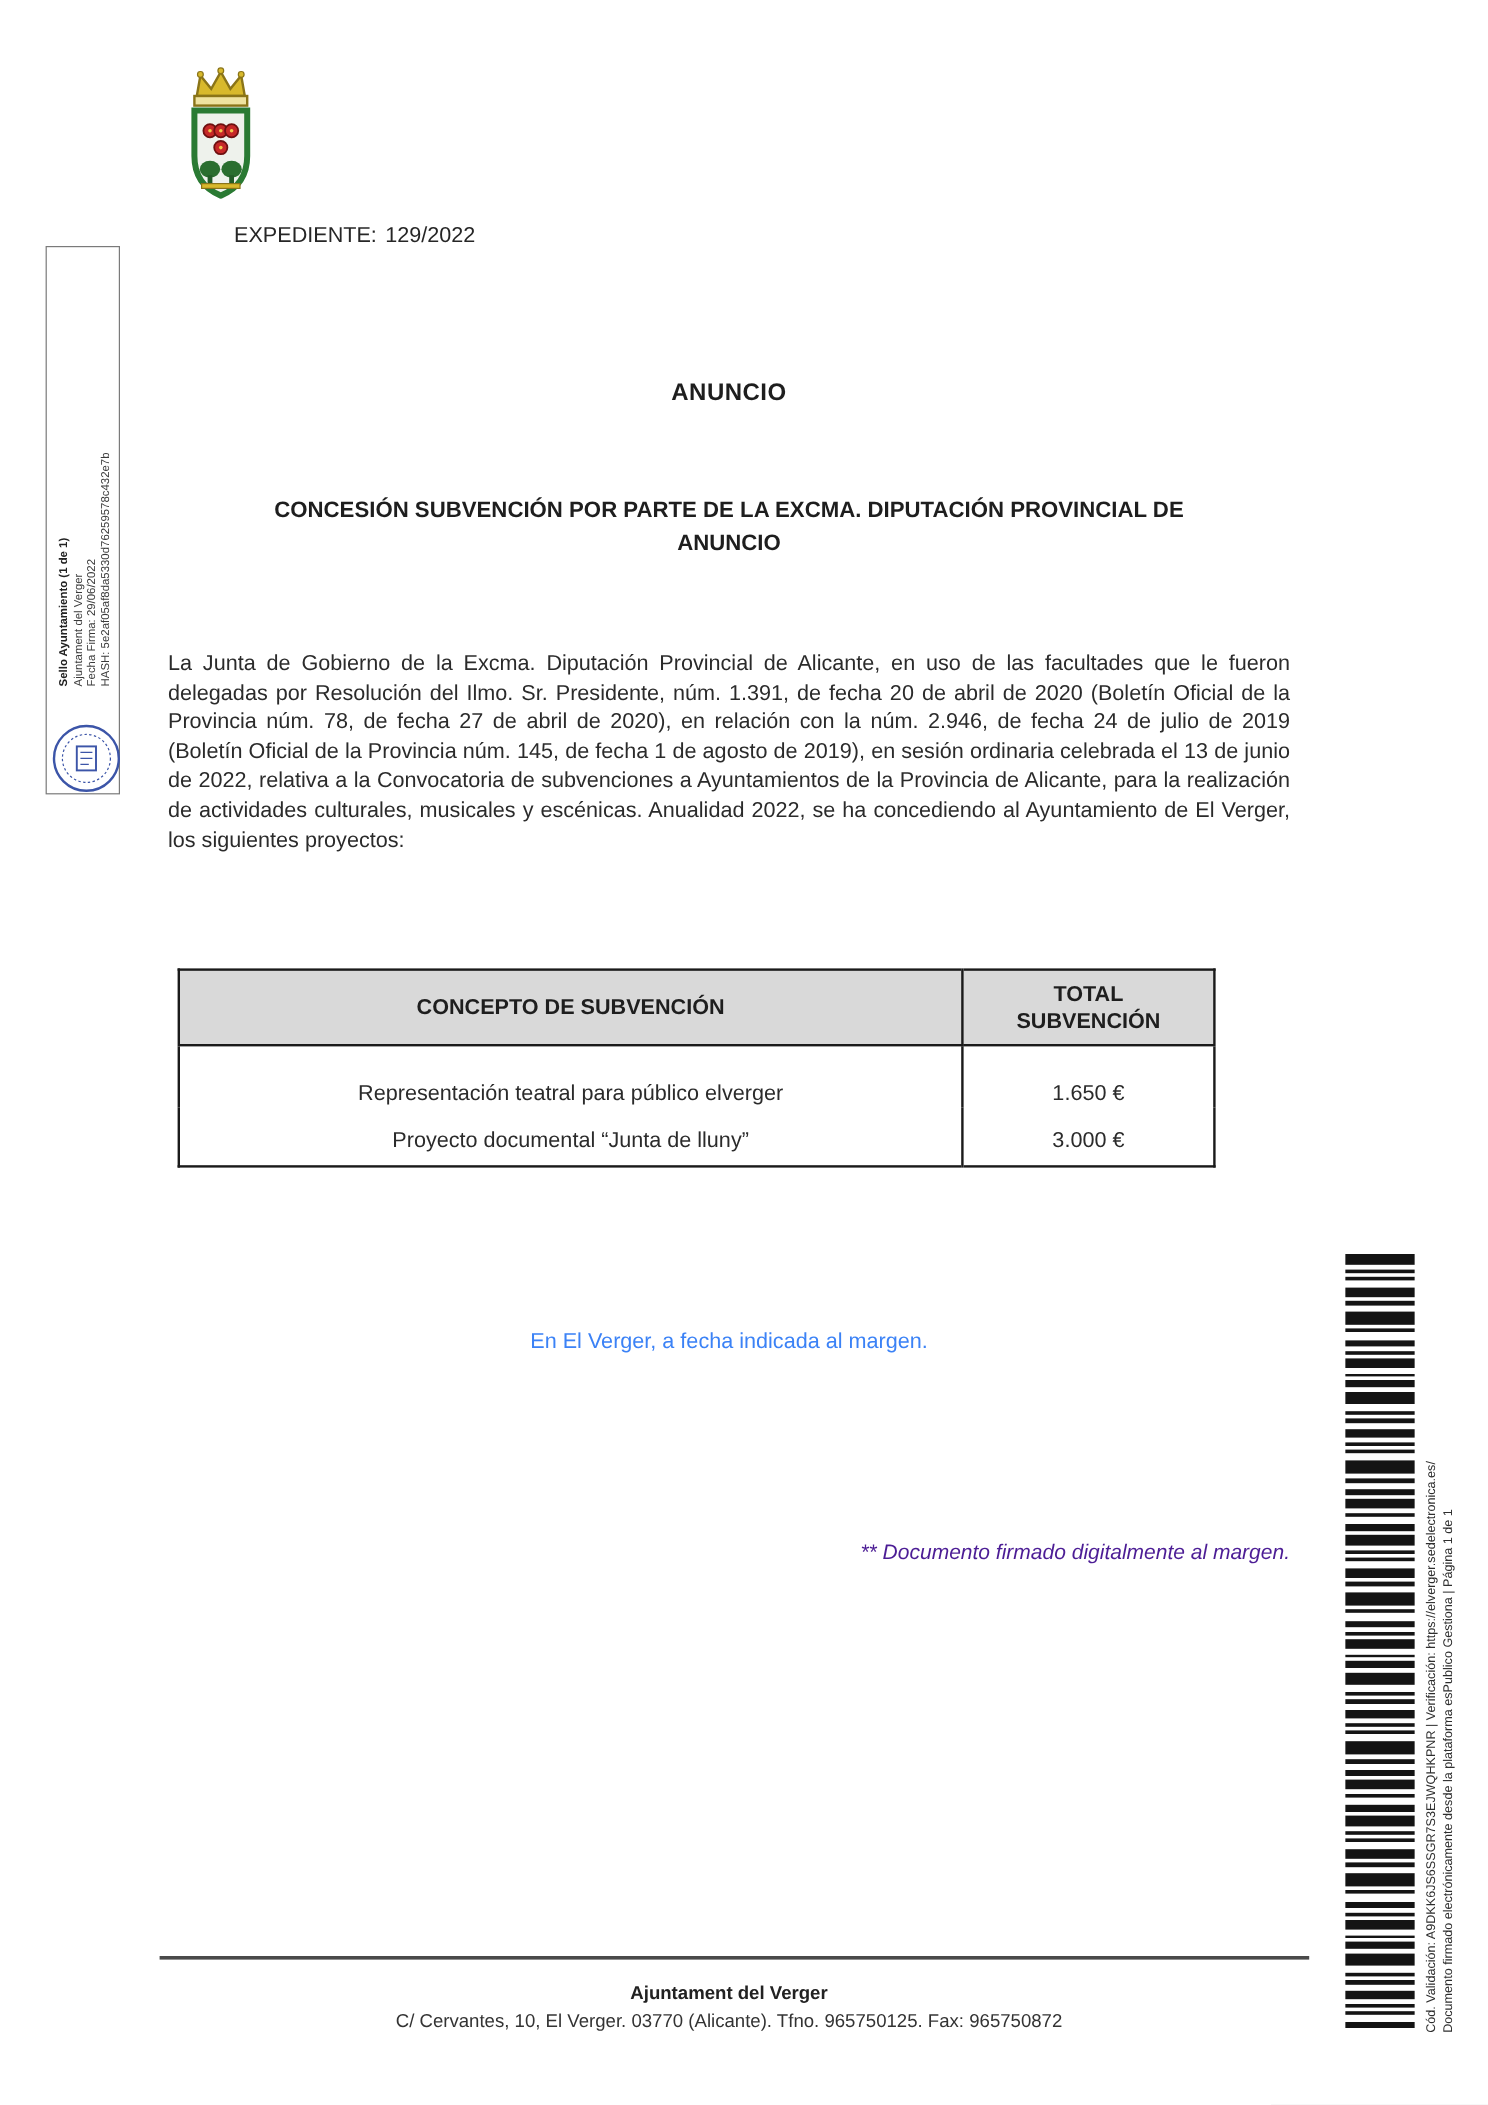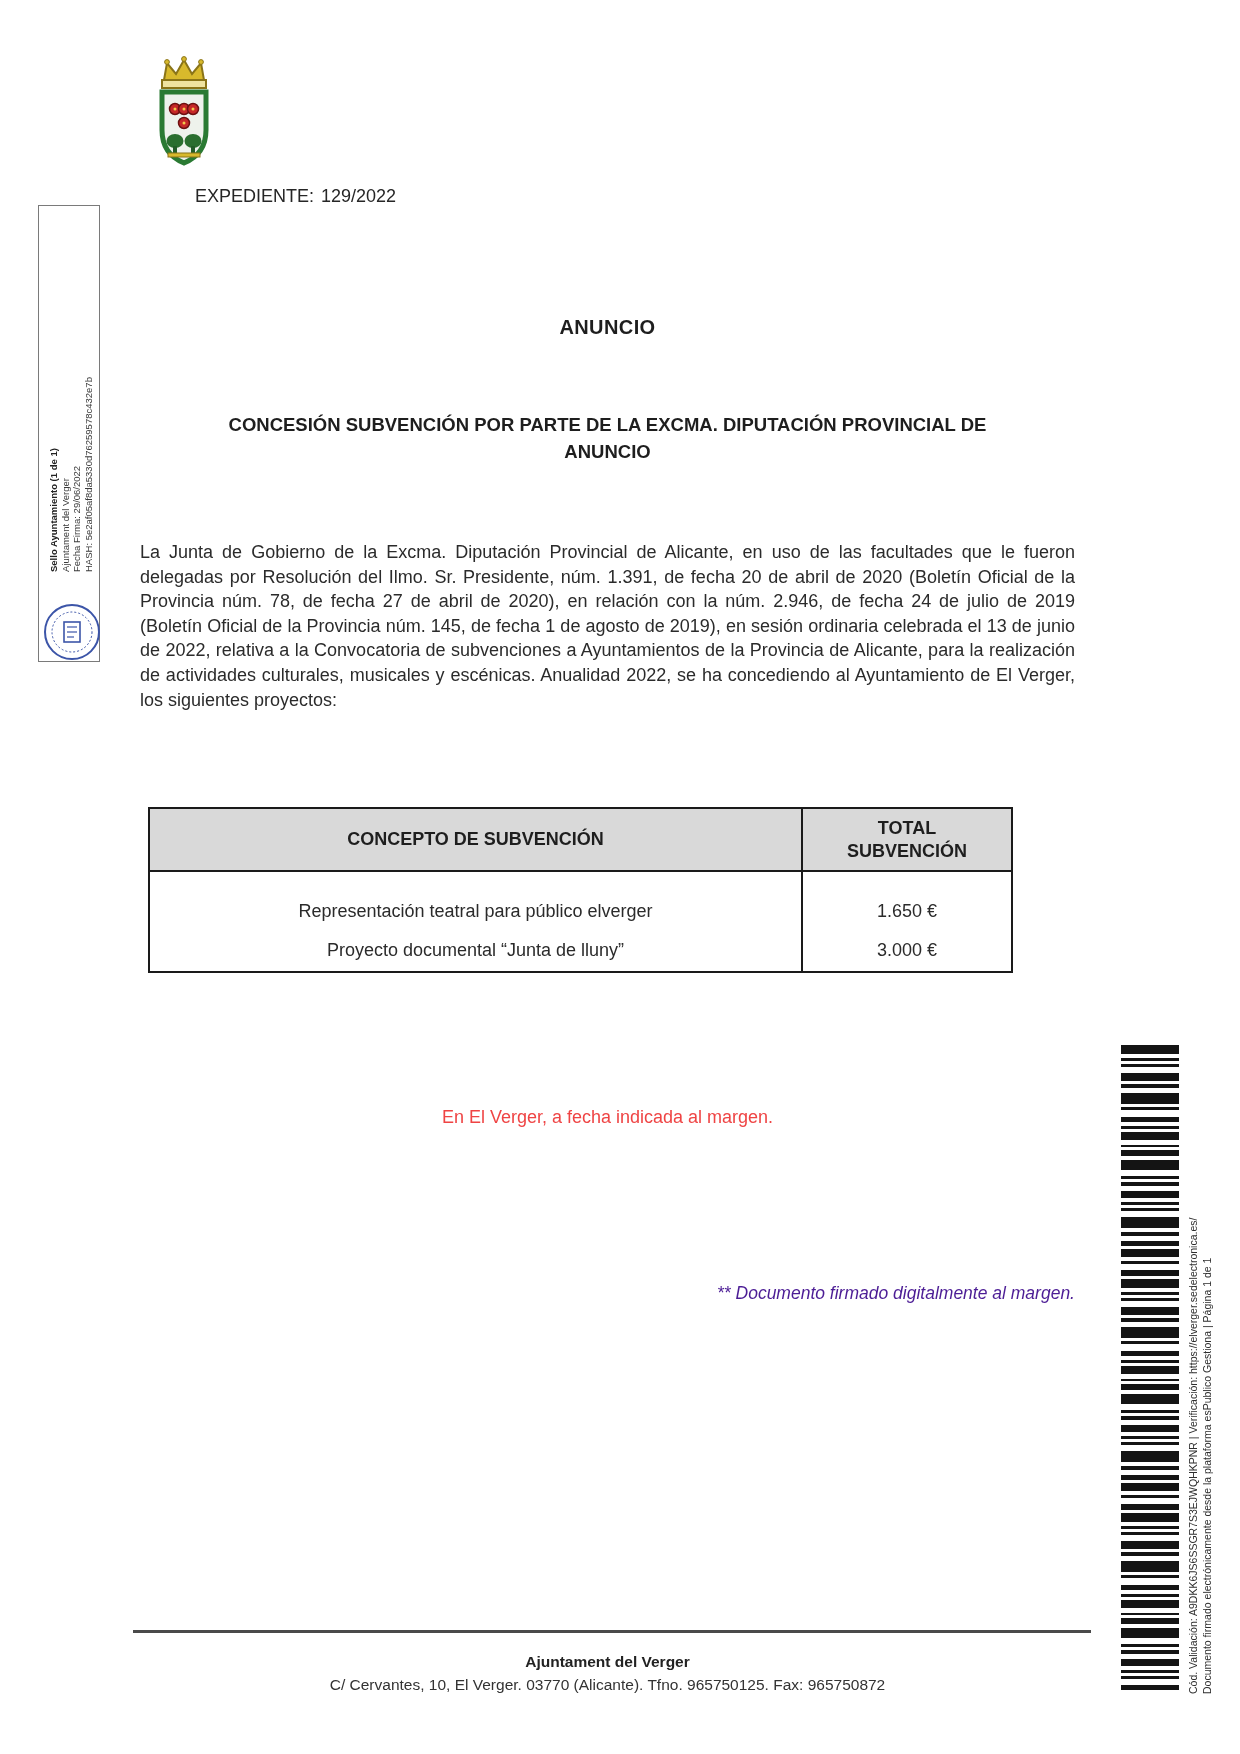--- a/index.html
+++ b/index.html
@@ -33,21 +33,21 @@
   .grant-table th{background:#d9d9d9;font-weight:bold;height:59px;color:#1e1e1e;border-bottom:2px solid #1a1a1a;}
   .grant-table .col-c{width:649px;border-right:2px solid #1a1a1a;}
   .grant-table .col-t{width:206px;text-align:center;}
   .grant-table{border:2px solid #1a1a1a;}
   .grant-table td{line-height:21px;color:#2b2b2b;}
   .r1 td{padding-top:20px;}
   .r2 td{padding-top:29px;}
   .r3 td{padding-top:17px;padding-bottom:10px;}
   .hdr-total div{line-height:23px;}
   
-  .closing{position:absolute;left:140px;top:1107px;width:935px;text-align:center;font-size:18px;color:#ef4444;}
+  .closing{position:absolute;left:140px;top:1107px;width:935px;text-align:center;font-size:18px;color:#3b82f6;}
   .digital-note{position:absolute;left:140px;top:1283px;width:935px;text-align:right;font-style:italic;font-size:17.5px;color:#4c1d95;}
   
   .barcode{position:absolute;left:1121px;top:1045px;width:58px;height:645px;overflow:hidden;}
   .verification{
     position:absolute;left:1187px;top:1694px;width:660px;
     transform-origin:0 0;transform:rotate(-90deg);
     font-size:10.5px;line-height:13.5px;white-space:nowrap;color:#2e2e2e;
   }
   
   .footer-rule{position:absolute;left:133px;top:1630px;width:958px;height:3px;background:#4a4a4a;}

